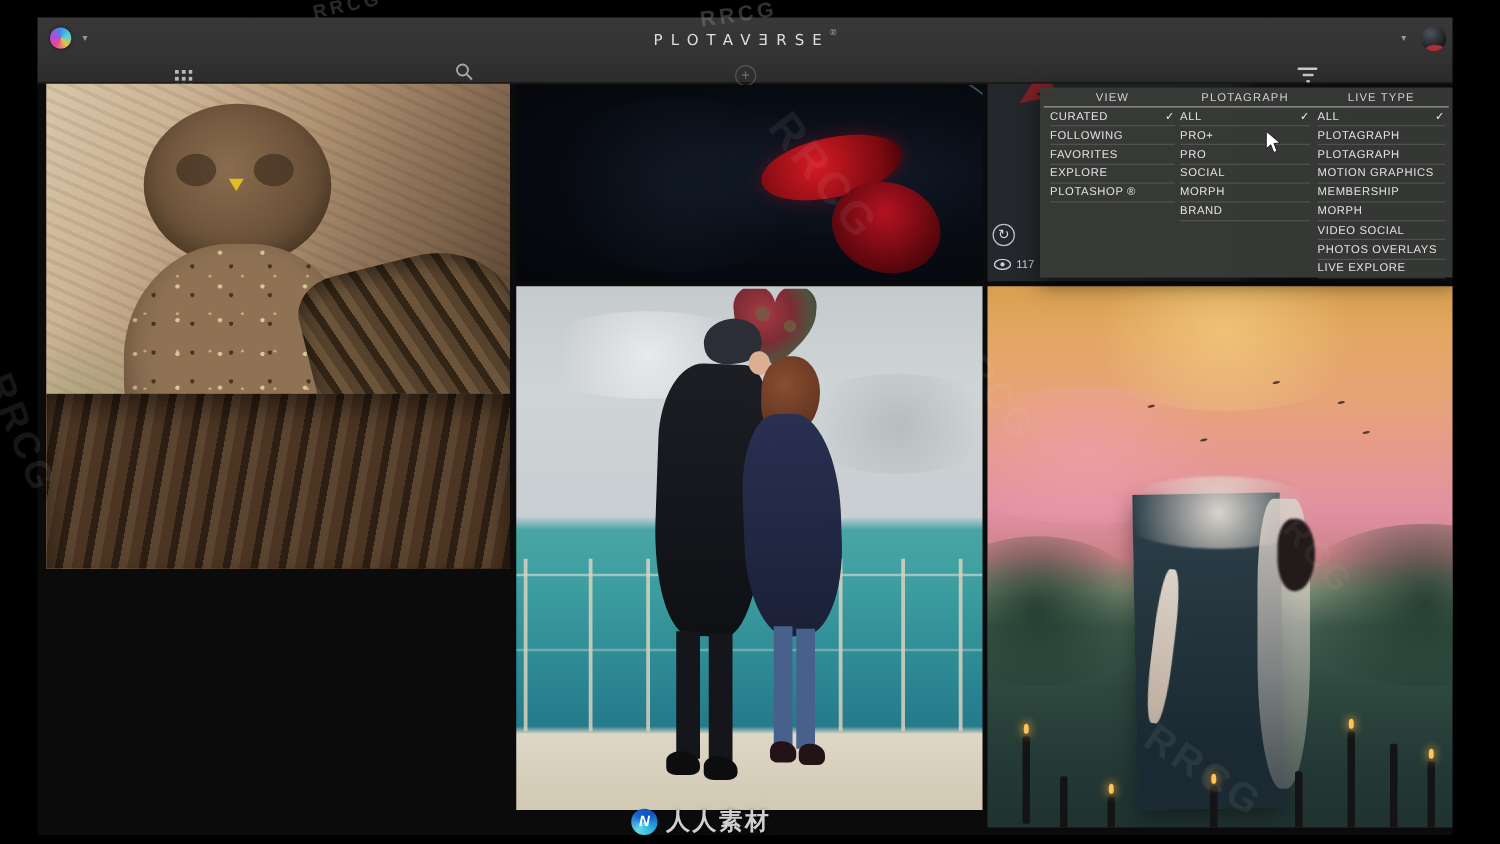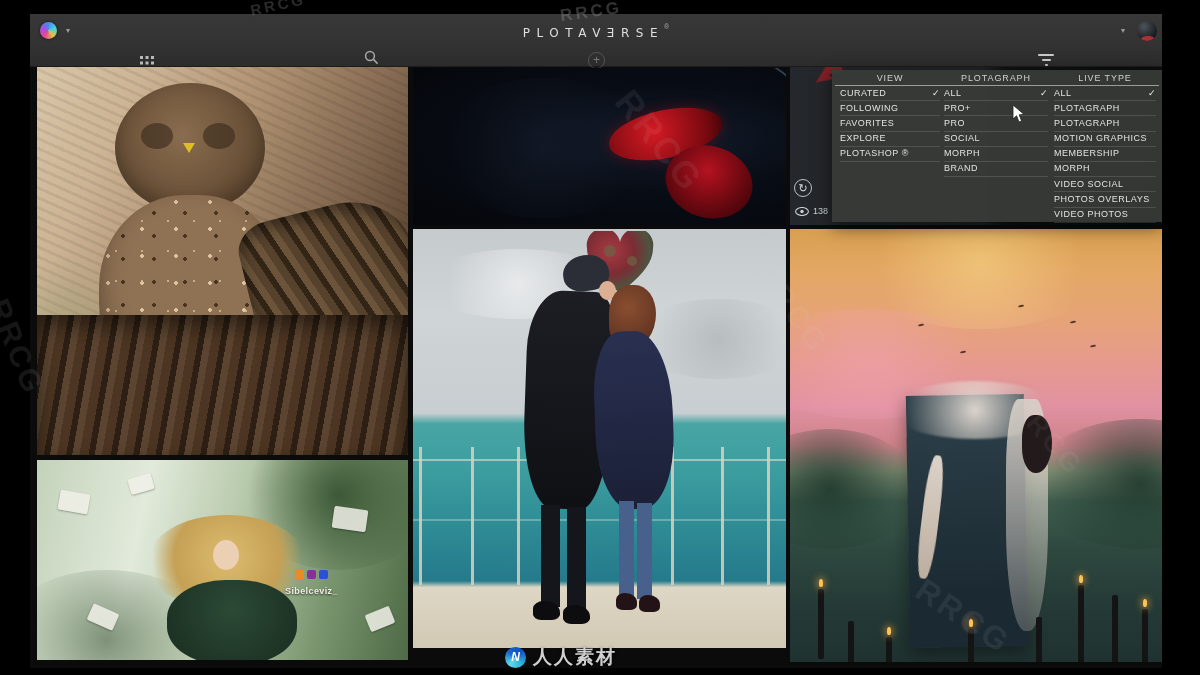--- a/index.html
+++ b/index.html
@@ -232,38 +232,20 @@
       <div class="layer owl-head">
         <div class="owl-eye" style="left:26px; top:40px;"></div>
         <div class="owl-eye" style="left:88px; top:40px;"></div>
       </div>
       <div class="owl-beak"></div>
       <div class="layer owl-body"></div>
       <div class="layer owl-bark2"></div>
       <div class="layer owl-bark"></div>
     </div>
 
-    <div class="tile tile-woman">
-      <div class="layer w-foliage"></div>
-      <div class="layer w-foliage2"></div>
-      <div class="paper" style="left:22px; top:32px; width:30px; height:20px; transform:rotate(10deg);"></div>
-      <div class="paper" style="left:92px; top:16px; width:24px; height:16px; transform:rotate(-16deg);"></div>
-      <div class="paper" style="left:296px; top:48px; width:34px; height:22px; transform:rotate(8deg);"></div>
-      <div class="paper" style="left:330px; top:150px; width:26px; height:18px; transform:rotate(-22deg);"></div>
-      <div class="paper" style="left:52px; top:148px; width:28px; height:18px; transform:rotate(24deg);"></div>
-      <div class="layer w-hair"></div>
-      <div class="layer w-face"></div>
-      <div class="layer w-dress"></div>
-      <div class="credit-dots">
-        <i style="background:#ef8a1c;"></i>
-          <i style="background:#8a2da4;"></i>
-          <i style="background:#2a50d4;"></i>
-      </div>
-      <div class="credit">Sibelceviz_</div>
-    </div>
 
     <div class="tile tile-rose">
       <div class="layer rose-shadow"></div>
       <div class="arc blue1"></div>
       <div class="arc blue2"></div>
       <div class="petal p1"></div>
       <div class="petal p2"></div>
     </div>
 
     <div class="tile tile-couple">
@@ -307,21 +289,21 @@
 
     <div class="tile tile-hidden">
       <div class="red-dart"></div>
       <div class="red-dart2"></div>
       <div class="loop-badge"><span>↻</span></div>
       <div class="views">
         <svg width="14" height="9" viewBox="0 0 14 9">
           <ellipse cx="7" cy="4.5" rx="6.4" ry="4" fill="none" stroke="#ccd1d5" stroke-width="1.1"></ellipse>
           <circle cx="7" cy="4.5" r="1.7" fill="#ccd1d5"></circle>
         </svg>
-        <span>138</span>
+        <span>117</span>
       </div>
     </div>
 
     <div class="tile tile-painting">
       <div class="pt-glow"></div>
       <div class="pt-cloud"></div>
       <div class="pt-tree" style="left:-50px; top:200px; width:180px; height:120px;"></div>
       <div class="pt-tree" style="left:240px; top:190px; width:220px; height:130px;"></div>
       <div class="bird" style="left:128px; top:95px;"></div>
       <div class="bird" style="left:228px; top:76px;"></div>
@@ -415,21 +397,21 @@
         <div class="fp-item">
             <span>MORPH</span>
           </div>
         <div class="fp-item">
             <span>VIDEO SOCIAL</span>
           </div>
         <div class="fp-item">
             <span>PHOTOS OVERLAYS</span>
           </div>
         <div class="fp-item">
-            <span>VIDEO PHOTOS</span>
+            <span>LIVE EXPLORE</span>
           </div>
       </div>
     </div>
   </div>
 
   <svg class="cursor" style="left:1012px; top:104px;" width="14" height="20" viewBox="0 0 14 20">
     <path d="M1 1 L1 15 L4.6 11.8 L7 18 L9.6 17 L7.2 10.8 L12 10.4 Z" fill="#fff" stroke="#222" stroke-width="0.8"></path>
   </svg>
 
   <span class="rrcg" style="left:250px; top:-4px; font-size:15px; transform:rotate(-12deg); color:rgba(150,150,150,.28);">RRCG</span>

